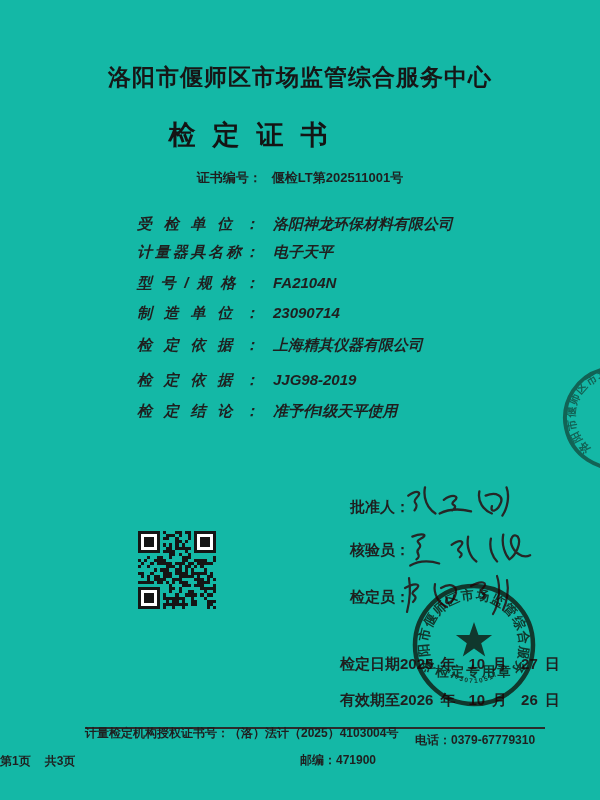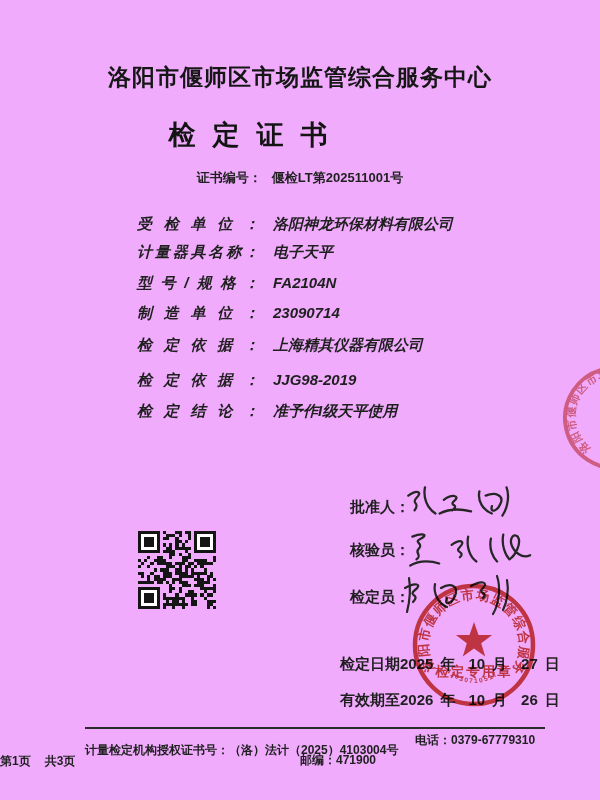--- a/index.html
+++ b/index.html
@@ -1,16 +1,16 @@
 <!DOCTYPE html>
 <html><head>
 <meta charset="utf-8">
 <style>
   html,body{margin:0;padding:0;background:#ffffff;}
-  .page{position:relative;width:600px;height:800px;background:#f0abfc;overflow:hidden;
+  .page{position:relative;width:600px;height:800px;background:#14b8a6;overflow:hidden;
         font-family:"Liberation Sans","DejaVu Sans",sans-serif;color:#1f1f1f;}
   .org-title{position:absolute;top:62px;left:0;width:600px;text-align:center;
              font-size:23px;font-weight:700;letter-spacing:1px;color:#161616;}
   .doc-title{position:absolute;top:117px;left:0;width:496px;text-align:center;
              font-size:27px;font-weight:700;letter-spacing:17px;padding-left:17px;box-sizing:border-box;color:#141414;}
   .cert-no{position:absolute;top:169px;left:0;width:600px;text-align:center;
            font-size:13px;font-weight:700;}
   .cert-no .cert-val{margin-left:10px;}
   .fields{position:absolute;left:137px;top:0;width:400px;}
   .frow{position:absolute;left:0;white-space:nowrap;font-size:15px;font-weight:700;font-style:italic;}
@@ -352,21 +352,21 @@
     </defs>
     <g transform="rotate(-12 70 70)">
       <circle cx="70" cy="70" r="50" fill="none" stroke="#c5392f" stroke-width="4"></circle>
       <text font-size="11" font-weight="bold" fill="#c5392f" letter-spacing="1">
         <textPath href="#sideRing" startOffset="0">洛阳市偃师区市场监管综合服务中心</textPath>
       </text>
     </g>
   </svg>
 
   <div class="footer-line"></div>
-  <div class="fr" style="left:85px;top:742px">
+  <div class="fr" style="left:85px;top:725px">
     <span>计量检定机构授权证书号：</span><span>（洛）法计（2025）4103004号</span>
   </div>
   <div class="fr" style="left:415px;top:732px">
     <span>电话：</span><span>0379-67779310</span>
   </div>
   <div class="fr" style="left:300px;top:752px">
     <span>邮编：</span><span>471900</span>
   </div>
   <div class="page-ind">
     <span>第1页</span><span>共3页</span>

